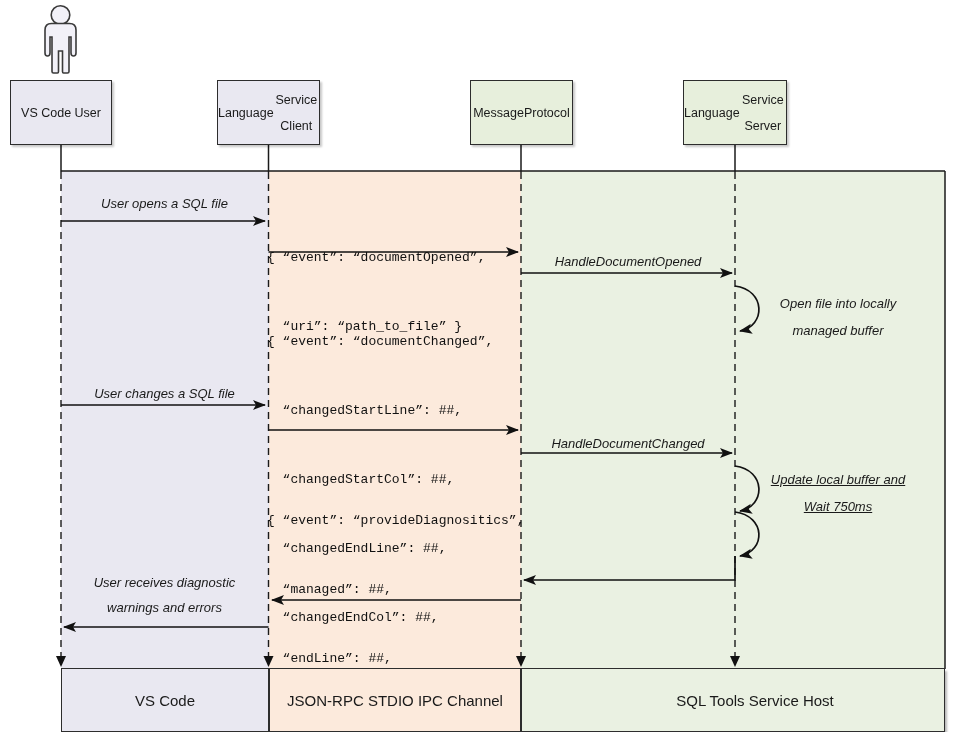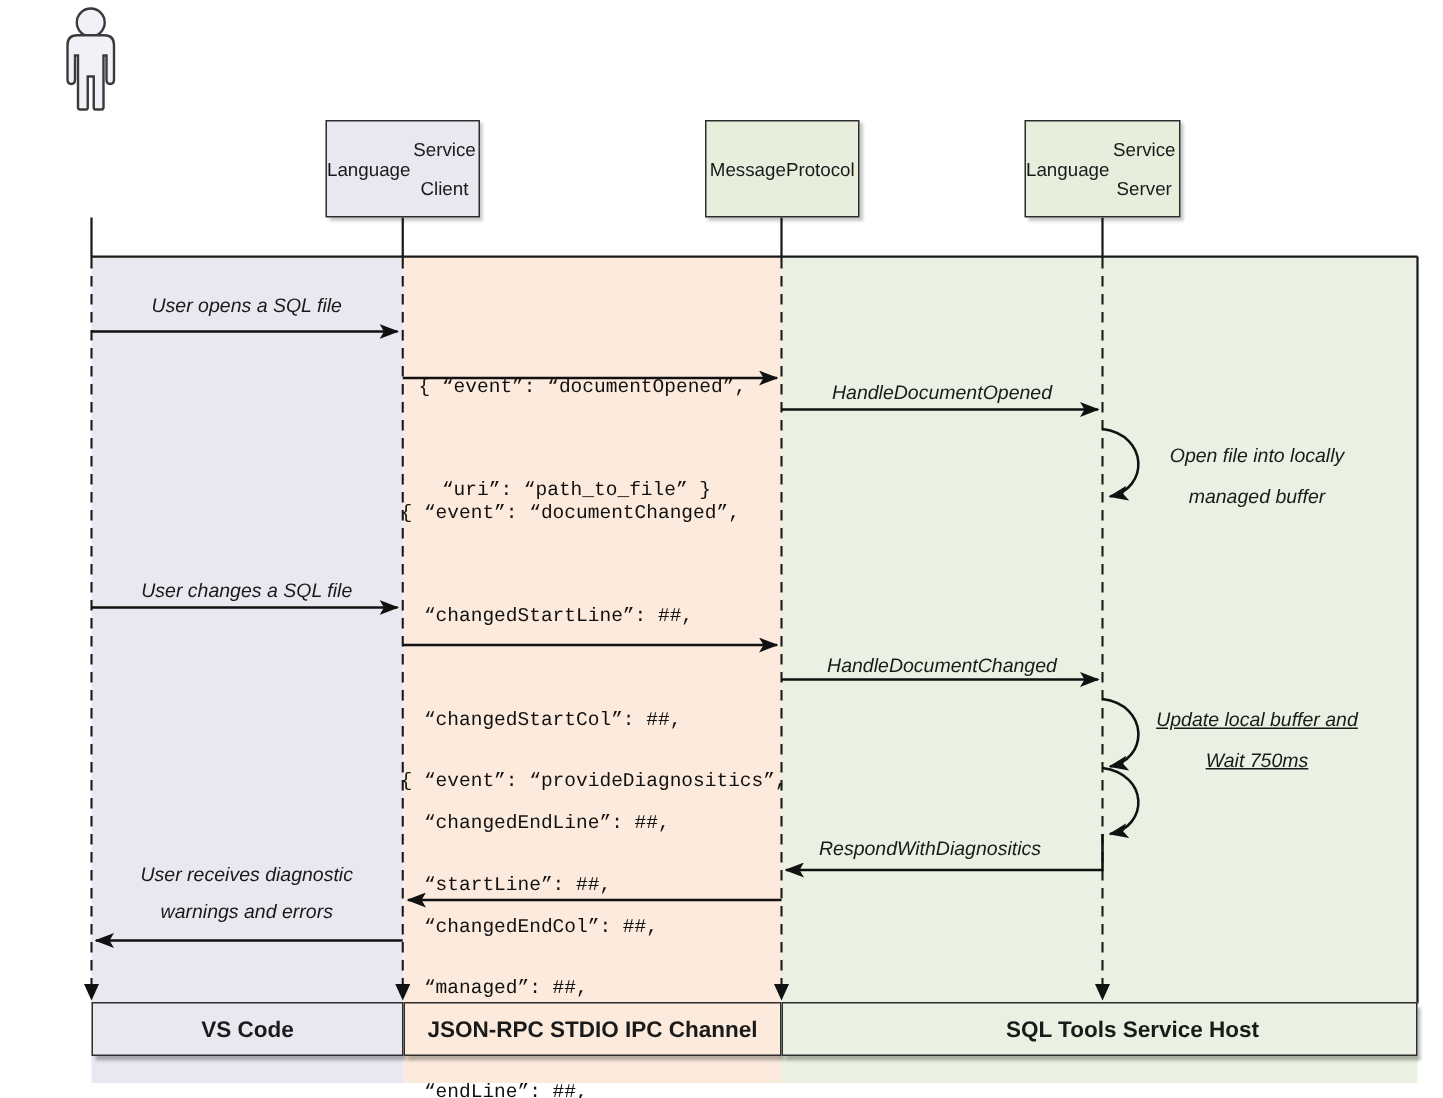--- a/index.html
+++ b/index.html
@@ -13,23 +13,23 @@
   .band-green{left:521px;width:424px;background:var(--green_band,#EAF1E2);}
   .hbox{
     position:absolute;top:80px;height:65px;border:1.6px solid #2d2d2d;box-sizing:border-box;
     display:flex;flex-direction:row;align-items:center;justify-content:center;
     font-size:12.5px;line-height:26px;text-align:center;
     box-shadow:2px 2px 2px rgba(0,0,0,0.22);background:#fff;
   }
   .hbox.lav{background:var(--lavender,#E9E8F1);}
   .hbox.grn{background:var(--green_box,#E7EFDC);}
   .fbox{
-    position:absolute;top:668px;height:36px;border:1.6px solid #2d2d2d;box-sizing:border-box;
+    position:absolute;top:668px;height:64px;border:1.6px solid #2d2d2d;box-sizing:border-box;
     display:flex;align-items:center;justify-content:center;
-    font-size:15px;font-weight:bold;
+    font-size:15px;font-weight:normal;
     box-shadow:2px 3px 2px rgba(0,0,0,0.28);
   }
   .msg-label{
     position:absolute;font-size:13px;font-style:italic;text-align:center;line-height:16px;
   }
   .two-line{line-height:25px;text-align:center;}
   .note{
     position:absolute;font-size:13px;font-style:italic;text-align:center;line-height:27px;
   }
   .jsonblock{
@@ -95,67 +95,68 @@
       <line x1="268.5" y1="627" x2="64" y2="627" marker-end="url(#arr)"></line>
     </g>
 
     <g stroke="#111" stroke-width="1.7" fill="none">
       <path d="M 735 286 C 766 290, 766 326, 740 331" marker-end="url(#arr)"></path>
       <path d="M 735 466 C 766 470, 766 506, 740 511" marker-end="url(#arr)"></path>
       <path d="M 735 512 C 766 516, 766 551, 740 556" marker-end="url(#arr)"></path>
     </g>
   </svg>
 
+  <div class="hbox lav" style="left:10px;width:102px;">
+    <span>VS Code User</span>
+  </div>
   <div class="hbox lav" style="left:217px;width:103px;">
     <span>Language</span>
     <span>Service Client</span>
   </div>
   <div class="hbox grn" style="left:470px;width:103px;">
     <span>Message</span>
     <span>Protocol</span>
   </div>
   <div class="hbox grn" style="left:683px;width:104px;">
     <span>Language</span>
     <span>Service Server</span>
   </div>
 
   <div class="msg-label" style="left:61px;top:196px;width:207px;">User opens a SQL file</div>
   <div class="msg-label" style="left:521px;top:254px;width:214px;">HandleDocumentOpened</div>
   <div class="msg-label" style="left:61px;top:386px;width:207px;">User changes a SQL file</div>
   <div class="msg-label" style="left:521px;top:436px;width:214px;">HandleDocumentChanged</div>
-  <div class="msg-label" style="left:513px;top:558px;width:214px;">RespondWithDiagnositics</div>
   <div class="msg-label two-line" style="left:61px;top:570px;width:207px;">
     <div>User receives diagnostic</div>
     <div>warnings and errors</div>
   </div>
 
   <div class="note" style="left:768px;top:290px;width:140px;">
     <div>Open file into locally</div>
     <div>managed buffer</div>
   </div>
   <div class="note" style="left:763px;top:466px;width:150px;text-decoration:underline;">
     <div>Update local buffer and</div>
     <div>Wait 750ms</div>
   </div>
 
-  <div class="jsonblock" style="left:267px;top:200px;margin-left:12px;">
+  <div class="jsonblock" style="left:267px;top:200px;">
     <div>{ “event”: “documentOpened”,</div>
     <div>  “uri”: “path_to_file” }</div>
   </div>
   <div class="jsonblock" style="left:267px;top:284px;">
     <div>{ “event”: “documentChanged”,</div>
     <div>  “changedStartLine”: ##,</div>
     <div>  “changedStartCol”: ##,</div>
     <div>  “changedEndLine”: ##,</div>
     <div>  “changedEndCol”: ##,</div>
     <div>  “changedText”: “changed txt” }</div>
   </div>
   <div class="jsonblock" style="left:267px;top:463px;">
     <div>{ “event”: “provideDiagnositics”,</div>
-    <div>  “startLine”: ##,</div>
     <div>  “managed”: ##,</div>
     <div>  “endLine”: ##,</div>
     
     
   </div>
 
   <div class="fbox" style="left:61px;width:208px;background:var(--lavender,#E9E8F1);">
     <span>VS Code</span>
   </div>
   <div class="fbox" style="left:269px;width:252px;background:var(--peach,#FCEADC);">

